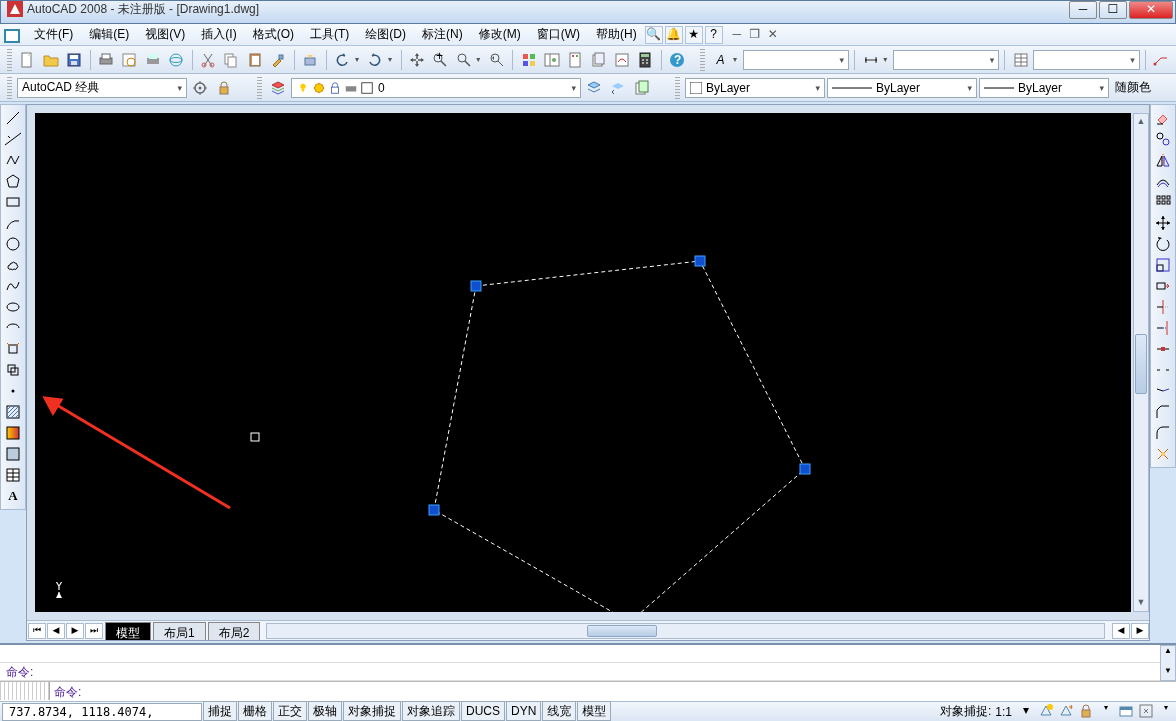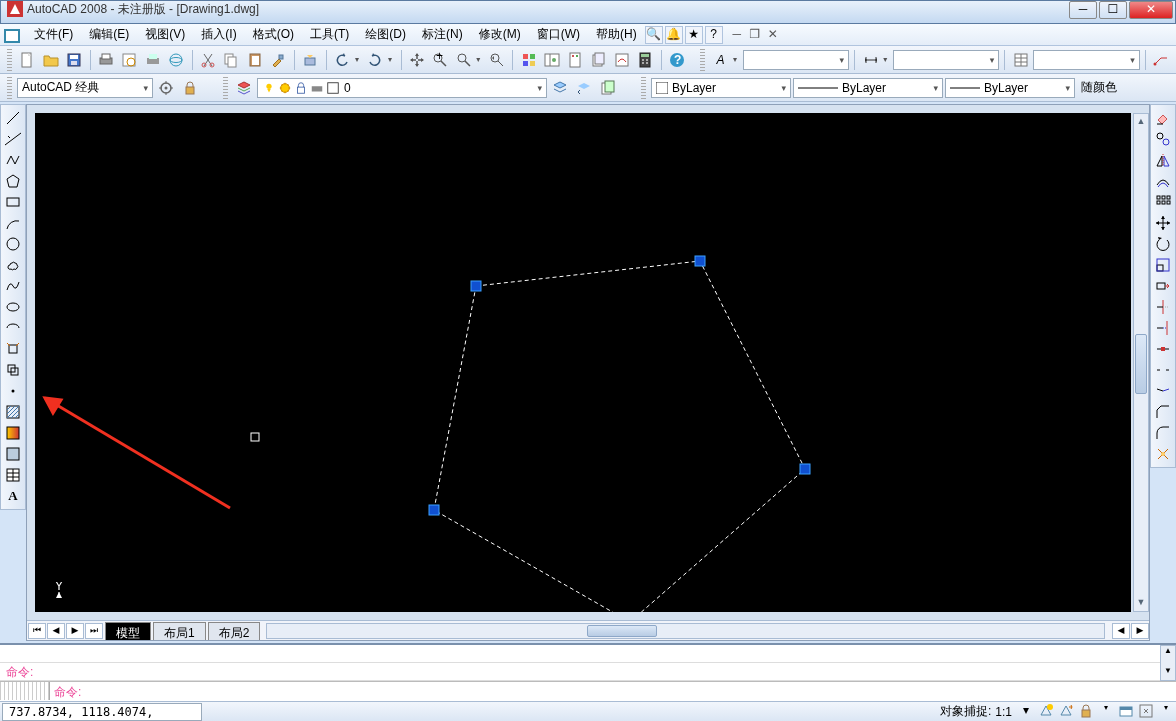--- a/index.html
+++ b/index.html
@@ -59,21 +59,21 @@
 .grip-sq { fill:#1050d0; stroke:#3aa0ff; stroke-width:1; }
 .cursor-sq { fill:none; stroke:#fff; stroke-width:1; }
 .arrow-annot { stroke:#f03020; stroke-width:3; fill:#f03020; }
 
 
 .ucs { position:absolute; left:14px; bottom:14px; }
 
 
 .cmd-area { position:absolute; left:0; right:0; bottom:20px; height:58px; background:#fff; border-top:2px solid #7a90ac; }
 .cmd-line { height:18px; border-bottom:1px solid #ddd; padding:1px 6px; display:flex; }
-.cmd-label { color:#ec4899; }
+.cmd-label { color:#4c1d95; }
 .cmd-input-row { position:absolute; bottom:0; left:0; right:0; height:20px; border-top:1px solid #bbb; display:flex; }
 .cmd-scroll-v { position:absolute; right:0; top:0; height:36px; bottom:20px; width:16px; background:#e8eef7; border:1px solid #a9bcd4; }
 .cmd-grip { width:50px; height:18px; background:repeating-linear-gradient(90deg,#ccc 0 1px,transparent 1px 4px); border-right:1px solid #aaa; }
 
 
 .status-bar { position:absolute; left:0; right:0; bottom:0; height:20px; background:linear-gradient(#f2f6fc,#dbe6f4); border-top:1px solid #a9bcd4; display:flex; align-items:center; font-size:11px; }
 .coord-box { width:200px; height:18px; border:1px solid #9ab; background:#fff; padding:1px 6px; margin-left:2px; font-family:"Consolas",monospace; }
 .stat-toggle { padding:2px 4px; border:1px solid #9ab; margin-left:1px; cursor:pointer; background:#eaf0f8; }
 .stat-spacer { flex:1; }
 .stat-icon { width:18px; height:18px; margin:0 1px; cursor:pointer; text-align:center; }
@@ -324,21 +324,21 @@
   <div class="tb-btn">
       <svg viewBox="0 0 16 16">
         <path d="M2 12 L8 6 L14 6" fill="none" stroke="#c33"></path>
         <circle cx="2" cy="12" r="1.5" fill="#c33"></circle>
       </svg>
     </div>
 </div>
 
 <div class="toolbar-row">
   <span class="tb-grip"></span>
-  <div class="tb-combo" style="width:136px">
+  <div class="tb-combo" style="width:170px">
       <span>AutoCAD 经典</span>
       <span class="arrow">▾</span>
     </div>
   <div class="tb-btn">
       <svg viewBox="0 0 16 16">
         <circle cx="8" cy="8" r="5" fill="none" stroke="#666" stroke-width="1.5"></circle>
         <circle cx="8" cy="8" r="1.5" fill="#666"></circle>
         <path d="M8 1v3M8 12v3M1 8h3M12 8h3" stroke="#666"></path>
       </svg>
     </div>
@@ -705,20 +705,21 @@
 
   </div>
   <div class="cmd-scroll-v">
     <div style="position:absolute;top:0;left:0;right:0;height:14px;text-align:center;font-size:8px">▲</div>
     <div style="position:absolute;bottom:0;left:0;right:0;height:14px;text-align:center;font-size:8px">▼</div>
   </div>
 </div>
 
 <div class="status-bar">
   <div class="coord-box">737.8734, 1118.4074, 0.0000</div>
+  <span id="status-toggles"><span class="stat-toggle">捕捉</span><span class="stat-toggle">栅格</span><span class="stat-toggle">正交</span><span class="stat-toggle">极轴</span><span class="stat-toggle">对象捕捉</span><span class="stat-toggle">对象追踪</span><span class="stat-toggle">DUCS</span><span class="stat-toggle">DYN</span><span class="stat-toggle">线宽</span><span class="stat-toggle">模型</span></span>
   <div class="stat-spacer"></div>
   <span>对象捕捉:</span>
   <span style="padding:0 4px">1:1</span>
   <span class="stat-icon">▾</span>
   <span class="stat-icon"><svg viewBox="0 0 16 16">
         <path d="M3 12L8 3l5 9z" fill="none" stroke="#58a"></path>
         <circle cx="12" cy="4" r="3" fill="#fc0"></circle>
       </svg></span>
   <span class="stat-icon"><svg viewBox="0 0 16 16">
         <path d="M3 12L8 3l5 9z" fill="none" stroke="#58a"></path>

